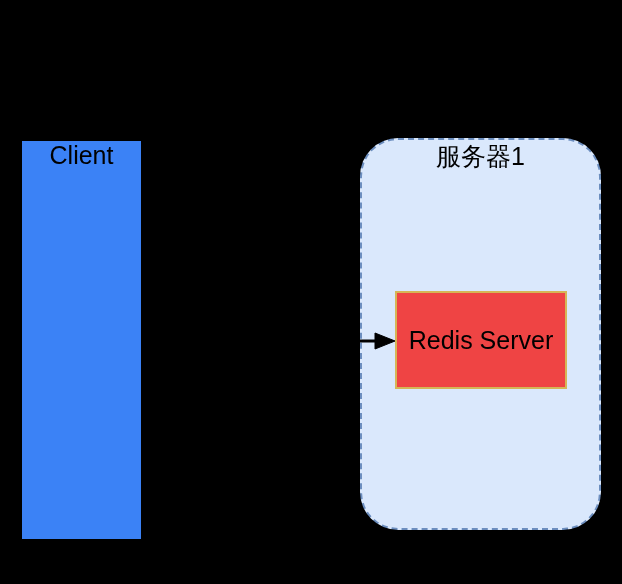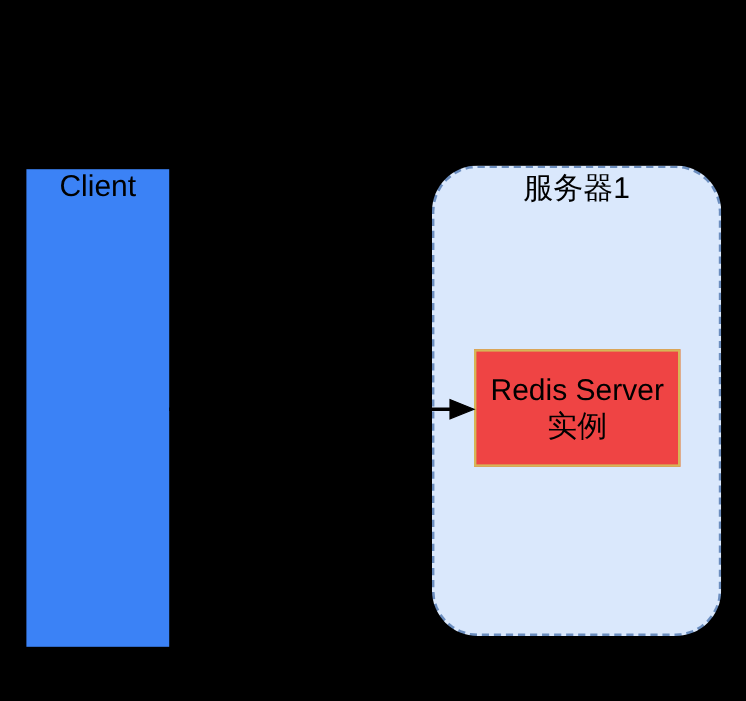--- a/index.html
+++ b/index.html
@@ -87,21 +87,20 @@
 
   <div class="client-box">
     <span class="label">Client</span>
   </div>
 
   <div class="server-group">
     <div class="server-group-label">服务器1</div>
 
     <div class="redis-box">
       <span>Redis Server</span>
-      <span>实例</span>
     </div>
   </div>
 
   <svg class="arrow-overlay" width="622" height="584" viewBox="0 0 622 584">
     <line x1="141" y1="341" x2="377" y2="341" stroke="#000000" stroke-width="3"></line>
     <polygon points="395,341 375,333 375,349" fill="#000000" stroke="#000000"></polygon>
   </svg>
 
 </div>
 

